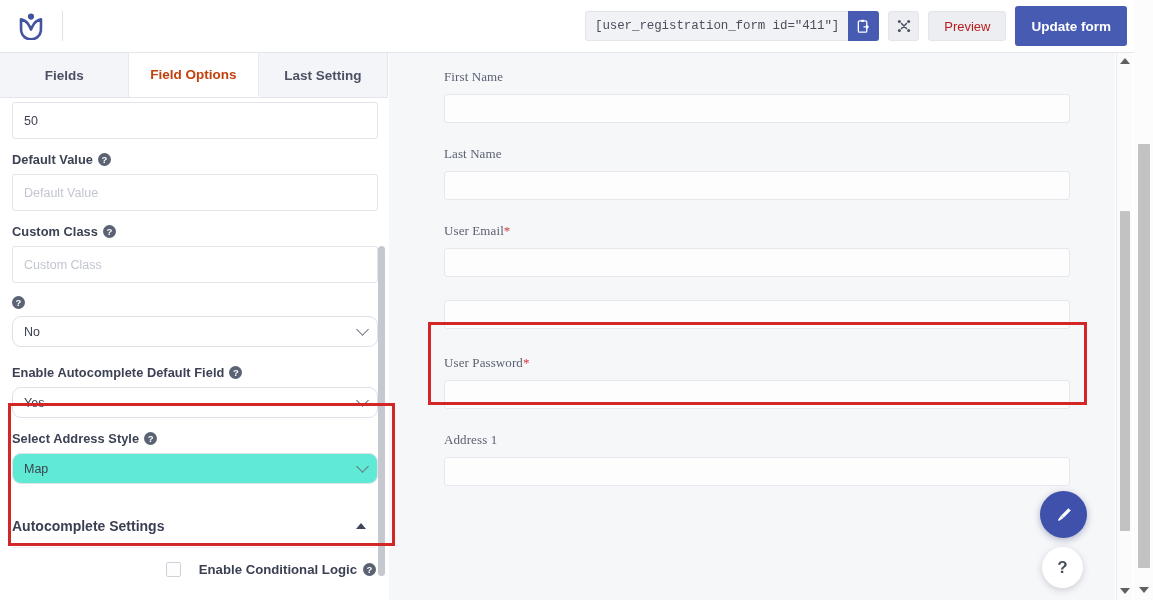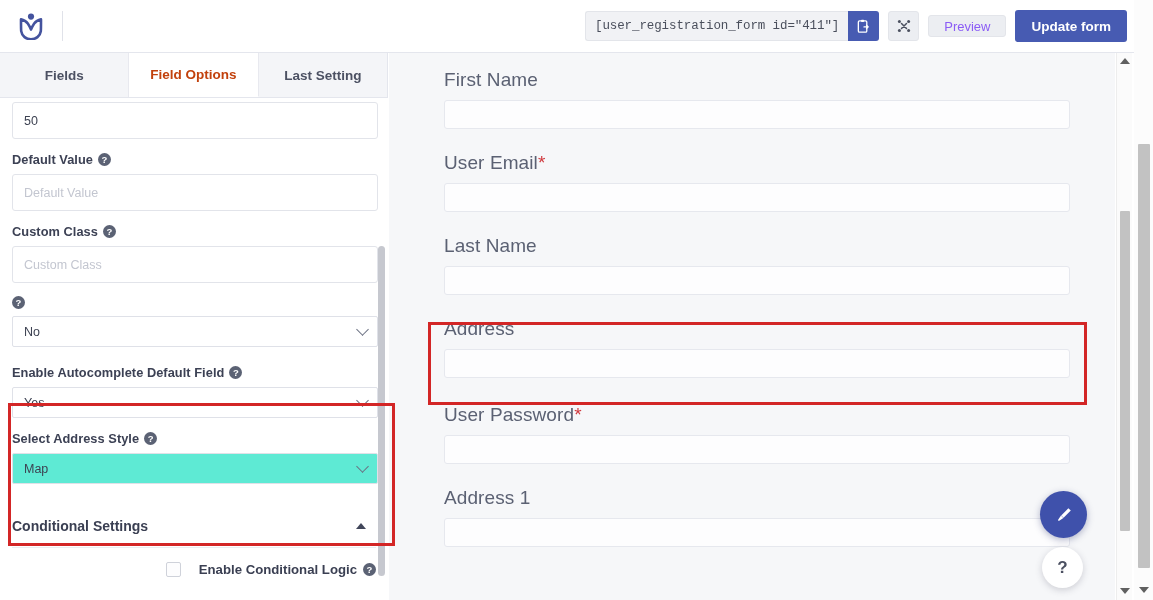--- a/index.html
+++ b/index.html
@@ -36,26 +36,26 @@
   .icon-btn-blue {
     width: 31px; background: #475bb2; border: none; border-radius: 0 3px 3px 0;
     display: flex; align-items: center; justify-content: center; cursor: pointer;
   }
   .icon-btn-gray {
     width: 31px; height: 30px; background: #eceef2; border: 1px solid #e3e5ea;
     border-radius: 3px;
     display: flex; align-items: center; justify-content: center; cursor: pointer;
   }
   .btn-preview {
-    height: 22px; background: #eceef2; border: 1px solid #e3e5ea; border-radius: 3px;
-    font-size: 13px; color: #8b5cf6; padding: 0 15px; cursor: pointer;
+    height: 30px; background: #eceef2; border: 1px solid #e3e5ea; border-radius: 3px;
+    font-size: 13px; color: #b91c1c; padding: 0 15px; cursor: pointer;
     font-family: "Liberation Sans", sans-serif;
   }
   .btn-update {
-    height: 32px; background: #475bb2; border: none; border-radius: 3px;
+    height: 40px; background: #475bb2; border: none; border-radius: 3px;
     font-size: 13.5px; color: #fff; padding: 0 16px; cursor: pointer;
     font-family: "Liberation Sans", sans-serif; font-weight: bold; text-align: center;
   }
 
   
   .sidebar {
     position: absolute; left: 0; top: 53px; width: 388px; height: 547px;
     background: #fff; border-right: 1px solid #e4e6ed;
   }
   .tabs { display: flex; height: 45px; background: #f4f5f8; border-bottom: 1px solid #e4e6ed; }
@@ -86,21 +86,21 @@
     flex: 0 0 13px; line-height: 1;
   }
   .txtinput {
     width: 366px; height: 37px; border: 1px solid #e2e4ea; border-radius: 3px;
     background: #fff; font-size: 12.5px; color: #3d4252; padding: 16px 11px;
     font-family: "Liberation Sans", sans-serif;
   }
   .txtinput::placeholder { color: #c3c6d0; }
   .selwrap { position: relative; width: 366px; }
   .selbox {
-    width: 366px; height: 31px; border: 1px solid #dfe1e8; border-radius: 2px;
+    width: 366px; height: 31px; border: 1px solid #dfe1e8; border-radius: 9px;
     background: #fff; font-size: 12.5px; color: #3d4252;
     display: flex; align-items: center; padding: 0 11px;
     cursor: pointer;
   }
   .selbox.gray { background: #5eead4; }
   .chev {
     position: absolute; right: 11px; top: 9px;
     width: 9px; height: 9px; border-right: 1.6px solid #6a7081;
     border-bottom: 1.6px solid #6a7081; transform: rotate(45deg);
   }
@@ -143,22 +143,23 @@
   }
 
   
   .main {
     position: absolute; left: 389px; top: 53px; width: 726px; height: 547px;
     background: #f6f7f9; overflow: hidden;
   }
   .main-inner { padding: 16px 44px 0 55px; }
   .pf { margin-bottom: 23px; }
   .pf-label {
-    font-size: 19px; color: #5b6173; margin-bottom: 9px; display: block;
+    font-size: 13px; color: #5b6173; margin-bottom: 9px; display: block;
     letter-spacing: 0.1px;
+    font-family: Liberation Serif, serif;
   }
   .req { color: #d0393e; }
   .pf-input {
     width: 626px; height: 29px; background: #fdfdfe;
     border: 1px solid #e6e8ee; border-radius: 3px;
   }
 
   .hl-main {
     position: absolute; left: 39px; top: 269px; width: 659px; height: 83px;
     border: 3px solid #d32626; pointer-events: none; z-index: 4;
@@ -298,21 +299,21 @@
             <span>Select Address Style</span>
             <span class="help">?</span>
           </div>
           <div class="selwrap">
             <div class="selbox gray">Map</div>
             <span class="chev"></span>
           </div>
         </div>
 
         <div class="sec-head">
-          <span>Conditional Settings</span>
+          <span>Autocomplete Settings</span>
           <span class="caret-up"></span>
         </div>
         <div class="chk-row">
           <span class="chkbox"></span>
           <span class="chk-label">
             <span>Enable Conditional Logic</span>
             <span class="help">?</span>
           </span>
         </div>
 
@@ -328,31 +329,30 @@
 
   <div class="main">
     <div class="main-inner">
 
       <div class="pf">
         <span class="pf-label">First Name</span>
         <div class="pf-input"></div>
       </div>
 
       <div class="pf">
+        <span class="pf-label">Last Name</span>
+        <div class="pf-input"></div>
+      </div>
+
+      <div class="pf">
         <span class="pf-label"><span>User Email</span><span class="req">*</span></span>
         <div class="pf-input"></div>
       </div>
 
-      <div class="pf">
-        <span class="pf-label">Last Name</span>
-        <div class="pf-input"></div>
-      </div>
-
       <div class="pf" style="margin-bottom:26px;">
-        <span class="pf-label">Address</span>
         <div class="pf-input"></div>
       </div>
 
       <div class="pf">
         <span class="pf-label"><span>User Password</span><span class="req">*</span></span>
         <div class="pf-input"></div>
       </div>
 
       <div class="pf">
         <span class="pf-label">Address 1</span>

